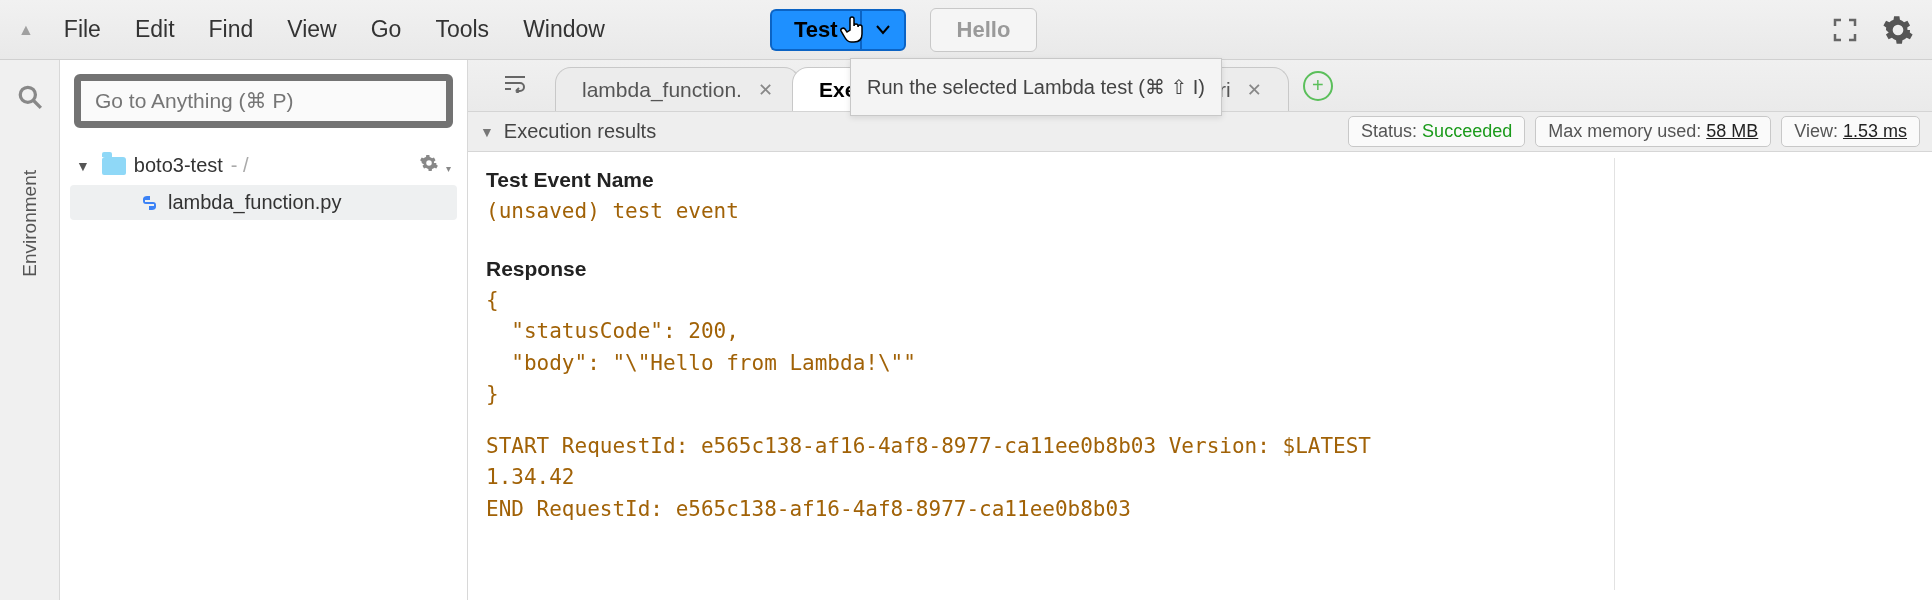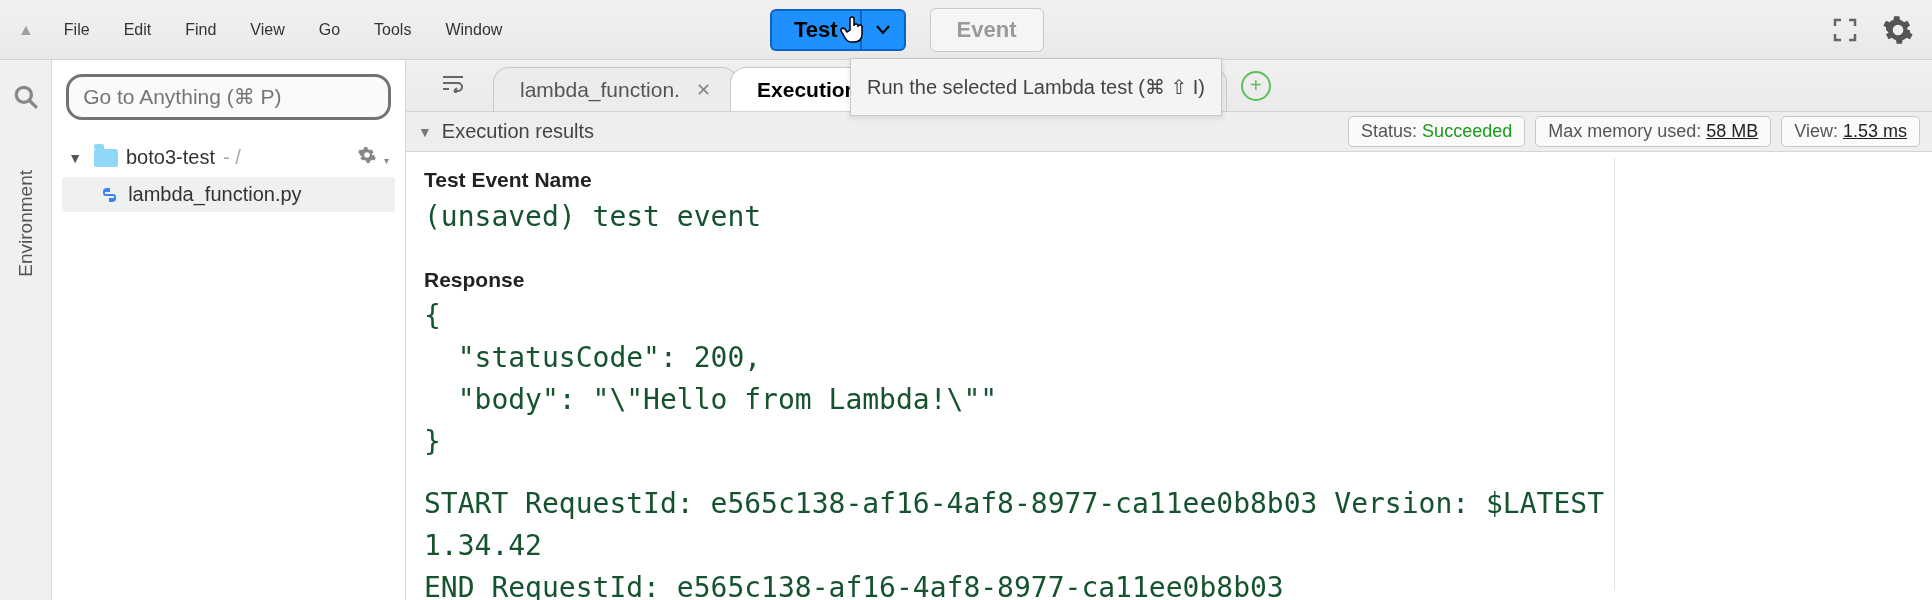--- a/index.html
+++ b/index.html
@@ -1,52 +1,52 @@
 <!DOCTYPE html>
 <html><head>
 <meta charset="utf-8">
 <style>
   * { box-sizing: border-box; margin: 0; padding: 0; }
   body { font-family: -apple-system, BlinkMacSystemFont, "Segoe UI", Arial, sans-serif; font-size: 18px; color: #333; background: #fff; overflow: hidden; width: 1932px; height: 600px; }
   
   .topbar { height: 60px; background: linear-gradient(#f1f1f1, #e9e9e9); border-bottom: 1px solid #d0d0d0; display: flex; align-items: center; padding: 0 18px; position: relative; }
   .collapse-tri { color: #a0a0a0; font-size: 16px; margin-right: 30px; }
   .menus { display: flex; gap: 34px; }
-  .menu-item { color: #333; font-size: 16px; cursor: pointer; }
+  .menu-item { color: #333; font-size: 23px; cursor: pointer; }
   
   .center-actions { position: absolute; left: 770px; top: 8px; display: flex; gap: 24px; align-items: center; }
   .test-btn-group { display: flex; }
   .test-btn { background: #1e90ff; border: 2px solid #0b63c4; color: #000; font-weight: 700; font-size: 22px; padding: 6px 22px; border-radius: 6px 0 0 6px; border-right: none; display: flex; align-items: flex-start; cursor: pointer; }
   .test-btn-arrow { background: #1e90ff; border: 2px solid #0b63c4; padding: 6px 14px; border-radius: 0 6px 6px 0; display:flex; align-items:center; justify-content:center; cursor:pointer; }
   .deploy-btn { background: #f5f5f5; border: 1px solid #c8c8c8; color: #9a9a9a; font-weight: 700; font-size: 22px; padding: 8px 26px; border-radius: 6px; cursor: pointer; }
   
   .tooltip { position: absolute; left: 850px; top: 58px; background: #f4f4f4; border: 1px solid #c8c8c8; border-radius: 0; padding: 16px 16px; font-size: 20px; color: #444; box-shadow: 0 2px 6px rgba(0,0,0,.1); z-index: 20; }
   
   .right-icons { margin-left: auto; display: flex; gap: 24px; align-items: center; }
   .gear-top svg, .fs-icon svg { display:block; }
   
   .main-row { display: flex; height: calc(600px - 60px); }
   
   .side-rail { width: 60px; background: #f0f0f0; border-right: 1px solid #d8d8d8; display: flex; flex-direction: column; align-items: center; padding-top: 24px; gap: 30px; }
   .side-rail .search-icon svg { display:block; }
   .side-label { writing-mode: vertical-rl; transform: rotate(180deg); font-size: 19px; color: #555; margin-top: 30px; }
   
   .sidebar { width: 408px; background: #fff; border-right: 1px solid #d8d8d8; display: flex; flex-direction: column; }
   .sidebar-top { padding: 14px 14px 10px 14px; }
-  .goto-input { width: 100%; font-size: 21px; color: #be185d; padding: 8px 14px; border: 3px solid #737373; border-radius: 16px; background: #fafafa; }
+  .goto-input { width: 100%; font-size: 21px; color: #be185d; padding: 8px 14px; border: 7px solid #737373; border-radius: 6px; background: #fafafa; }
   .tree { padding: 8px 10px; font-size: 20px; }
   .tree-row { display: flex; align-items: center; padding: 6px 6px; border-radius: 4px; gap: 8px; }
   .tree-row.folder { }
   .tree-disclosure { color: #555; font-size: 14px; margin-right: 4px; }
   .folder-icon { width: 24px; height: 18px; background: #8fd8f7; border-radius: 3px 3px 2px 2px; position: relative; }
   .folder-icon::before { content:""; position:absolute; top:-5px; left:0; width:10px; height:5px; background:#8fd8f7; border-radius:2px 2px 0 0; }
   .tree-text { color: #333; }
   .tree-suffix { color: #aaa; }
   .tree-gear { margin-left: auto; color: #777; }
-  .tree-row.file { padding-left: 38px; background: transparent; }
+  .tree-row.file { padding-left: 70px; background: transparent; }
   .tree-row.file.selected { background: #eef0f1; }
   .file-icon { width: 20px; height: 20px; display:flex; align-items:center; justify-content:center; }
   
   .editor-area { flex: 1; display: flex; flex-direction: column; background: #fff; }
   
   .tab-bar { height: 52px; background: linear-gradient(#f0f0f0,#eaeaea); border-bottom: 1px solid #d4d4d4; display: flex; align-items: flex-end; padding-left: 27px; gap: 0; position: relative; }
   .tab-bar .word-wrap-icon { align-self:center; margin: 0 28px 0 8px; color:#555; }
   .tab { height: 44px; padding: 0 26px 0 26px; display: flex; align-items: center; font-size: 21px; color: #555; border: 1px solid #c8c8c8; border-bottom: none; border-radius: 16px 16px 0 0; background: #ececec; margin-right: -8px; position: relative; cursor:pointer; gap: 10px; }
   .tab.active { background: #fff; color: #000; font-weight: 700; z-index: 3; }
   .tab-close { color: #888; font-size: 18px; margin-left: 6px; }
@@ -58,21 +58,21 @@
   .status-pills { margin-left: auto; display: flex; gap: 10px; }
   .pill { border: 1px solid #c8c8c8; border-radius: 5px; padding: 4px 12px; font-size: 18px; color: #555; background: #fafafa; }
   .pill .label { color: #555; }
   .pill .success { color: #1a9a1a; }
   .pill .val { color: #222; text-decoration: underline; }
   
   .exec-content { flex: 1; padding: 6px 18px 10px 18px; font-size: 21px; line-height: 1.5; overflow: hidden; display:flex;justify-content:center; }
   .exec-main { flex: 1; }
   .exec-right-gutter { width: 300px; border-left: 1px solid #e2e2e2; margin-left: 10px; }
   .sec-head { font-weight: 700; color: #222; margin-top: 6px; }
-  .mono { font-family: ui-monospace, SFMono-Regular, Menlo, Consolas, monospace; white-space: pre; color: #14532d; font-size: 28px; }
+  .mono { font-family: ui-monospace, SFMono-Regular, Menlo, Consolas, monospace; white-space: pre; color: #a16207; font-size: 21px; }
   
   .cursor-hand { position:absolute; left: 840px; top: 14px; z-index: 30; pointer-events:none; }
 </style>
 </head>
 <body>
 
 <div class="topbar">
   <span class="collapse-tri">▲</span>
   <div class="menus">
     <span class="menu-item">File</span>
@@ -89,21 +89,21 @@
       <div class="test-btn">
         <span>Test</span>
       </div>
       <div class="test-btn-arrow">
         <svg width="14" height="10" viewBox="0 0 14 10">
             <path d="M1 1 L7 8 L13 1" fill="none" stroke="#000" stroke-width="2"></path>
           </svg>
       </div>
     </div>
     <div class="deploy-btn">
-      <span>Event</span>
+      <span>Hello</span>
     </div>
   </div>
 
   <div class="right-icons">
     <span class="fs-icon">
       <svg width="26" height="26" viewBox="0 0 26 26">
           <g stroke="#666" stroke-width="2.5" fill="none">
             <path d="M3 9 L3 3 L9 3"></path>
             <path d="M17 3 L23 3 L23 9"></path>
             <path d="M23 17 L23 23 L17 23"></path>

